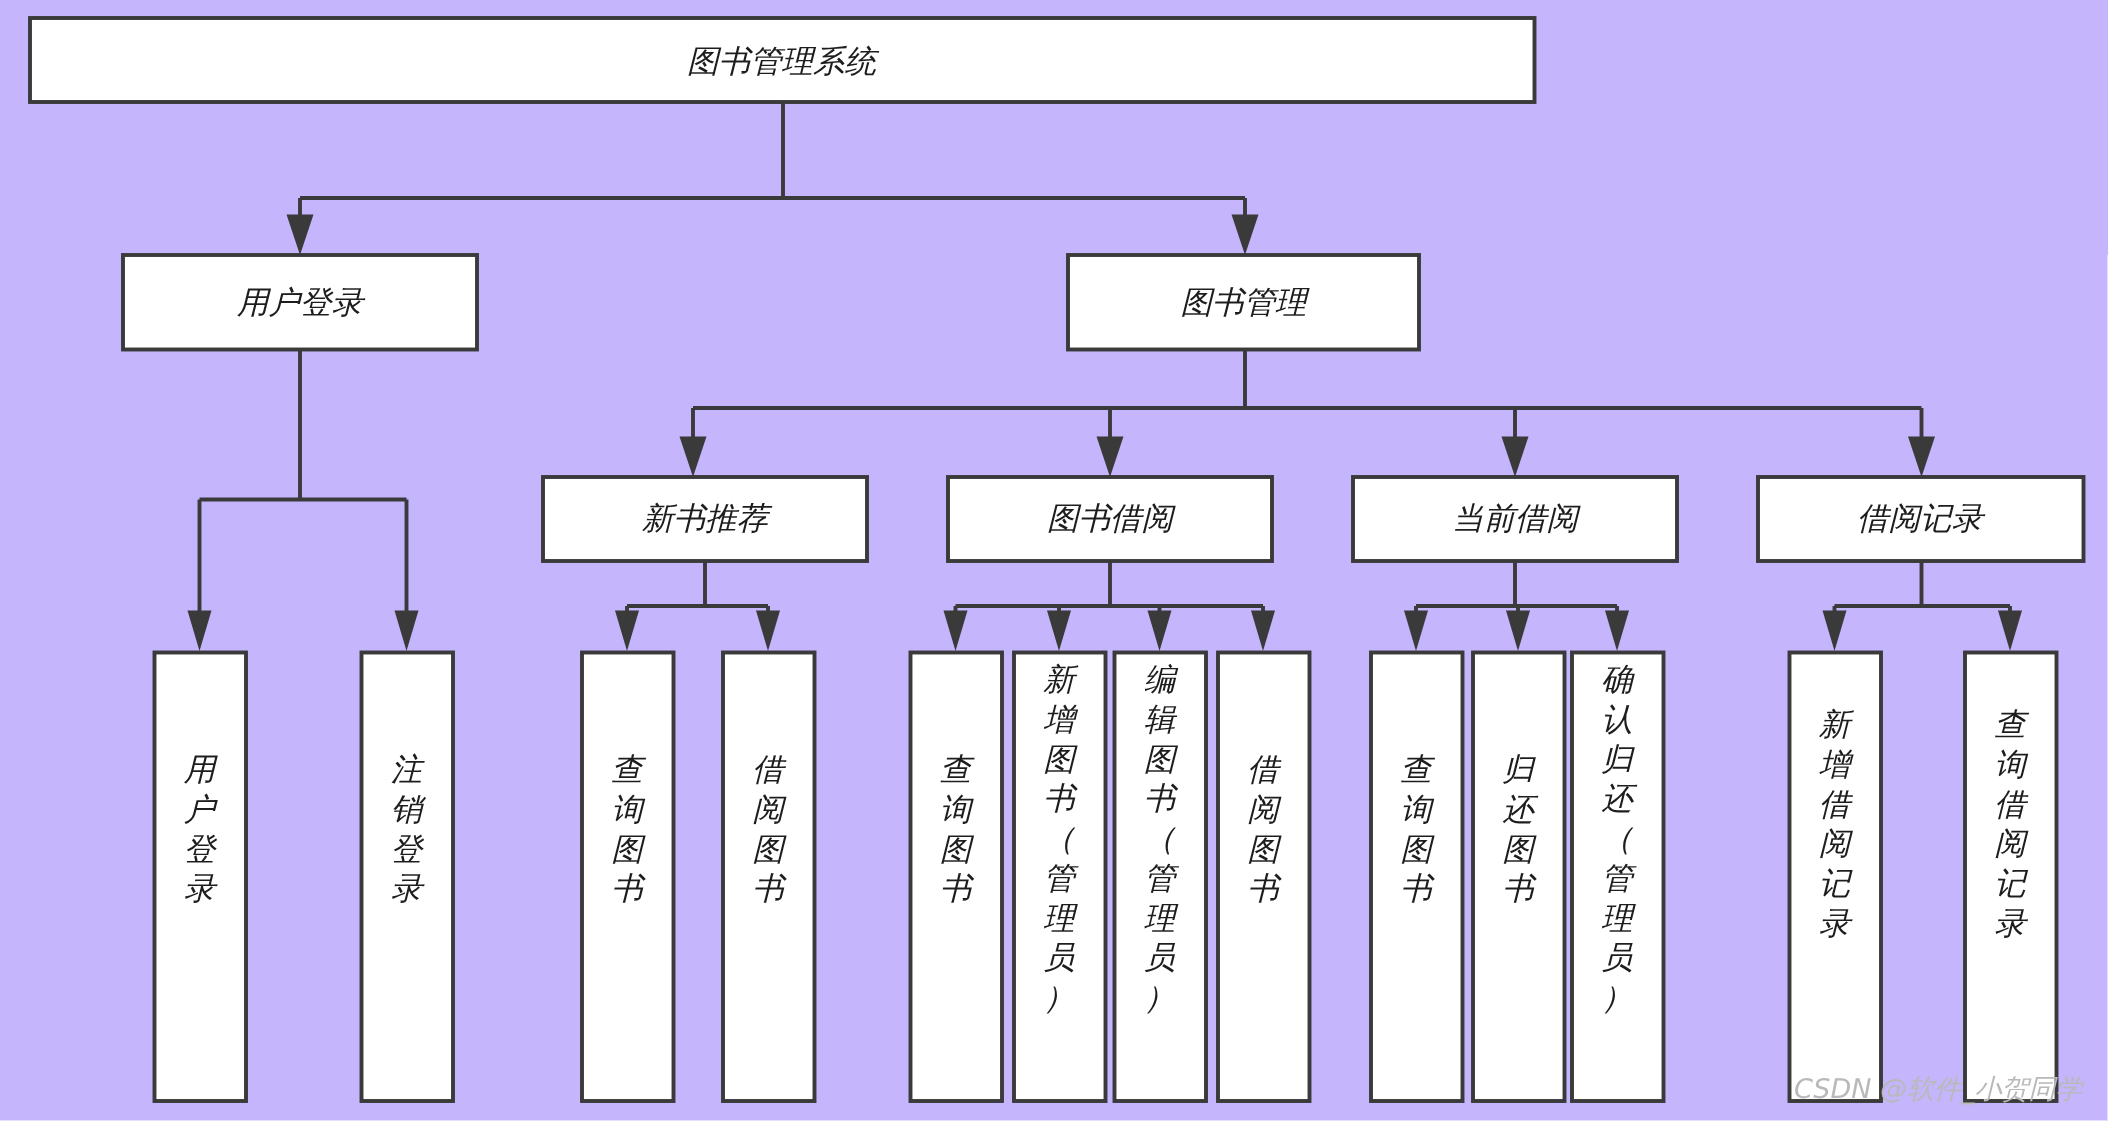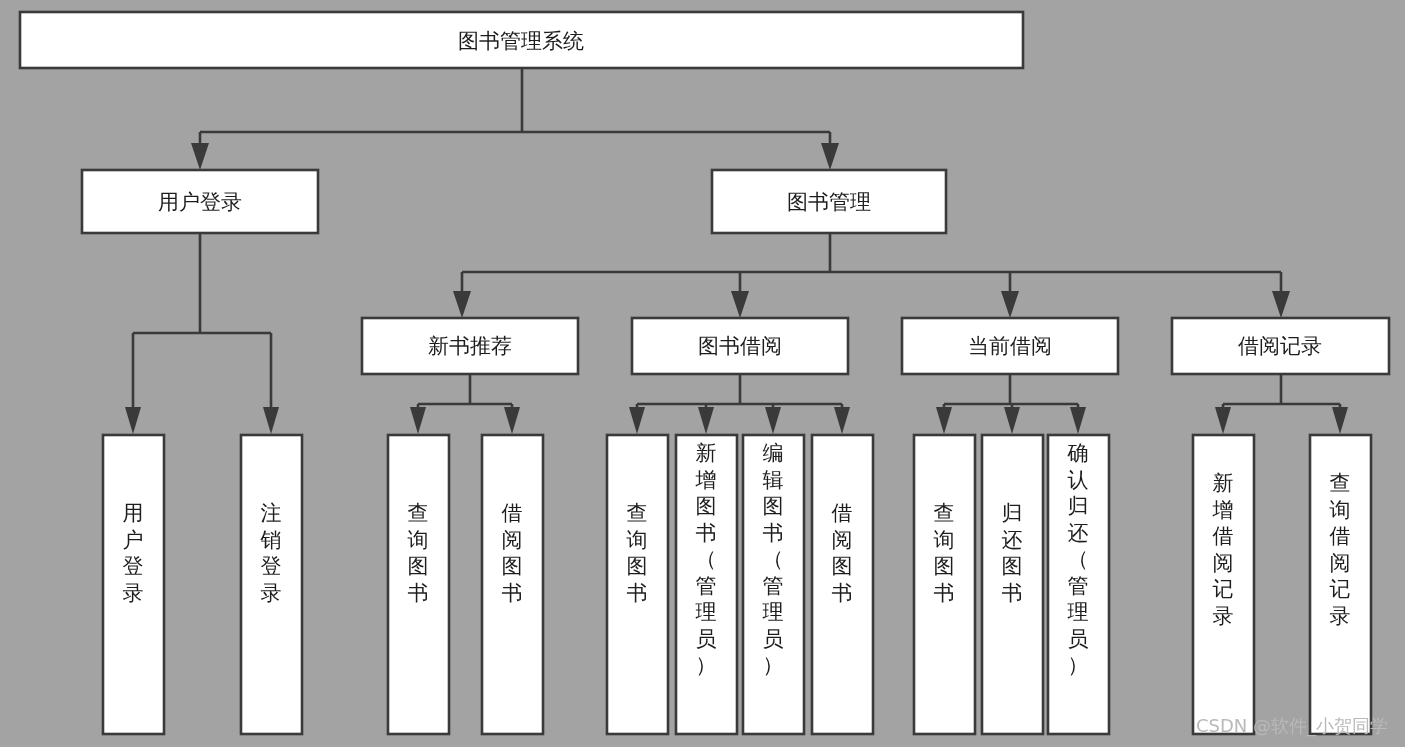--- a/index.html
+++ b/index.html
@@ -10,21 +10,22 @@
   body {
     width: 1405px;
     height: 747px;
     font-family: "DejaVu Sans", "Liberation Sans", sans-serif;
     overflow: hidden;
   }
   #diagram-root {
     position: relative;
     width: 1405px;
     height: 747px;
-    background: #a3a3a3;
+    background: #c4b5fd;
+    font-style: italic;
   }
   svg#flow-svg {
     position: absolute;
     left: 0;
     top: 0;
     width: 1405px;
     height: 747px;
     display: block;
   }
   .node-box {

